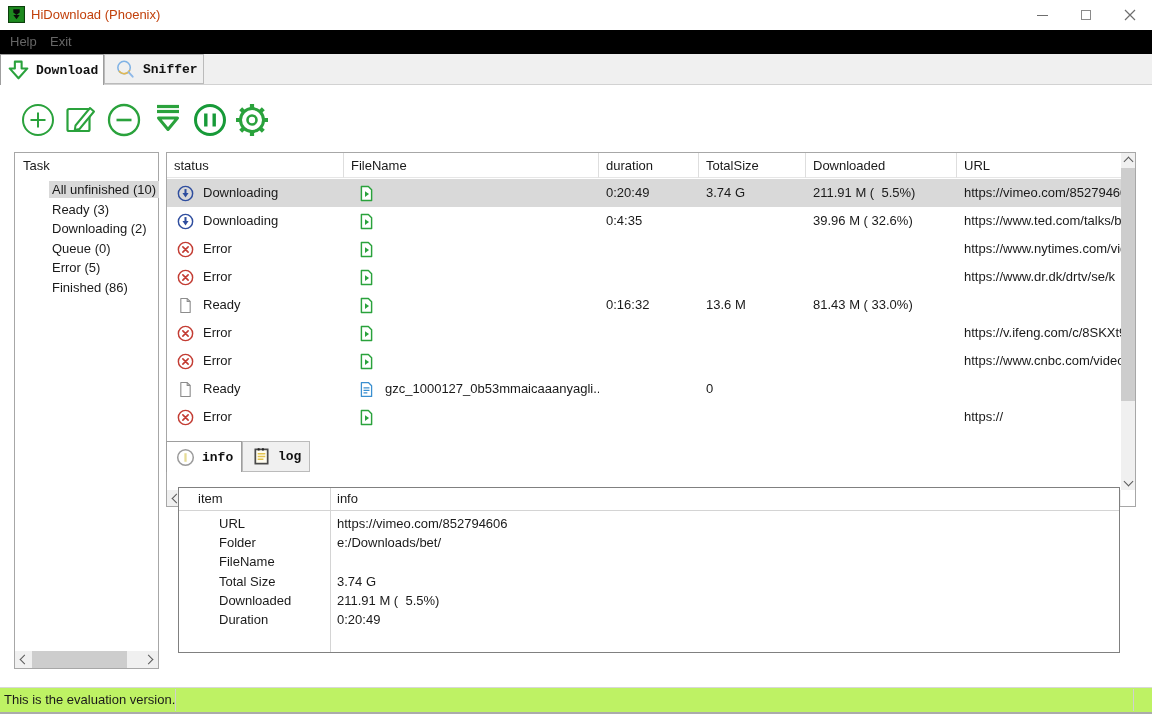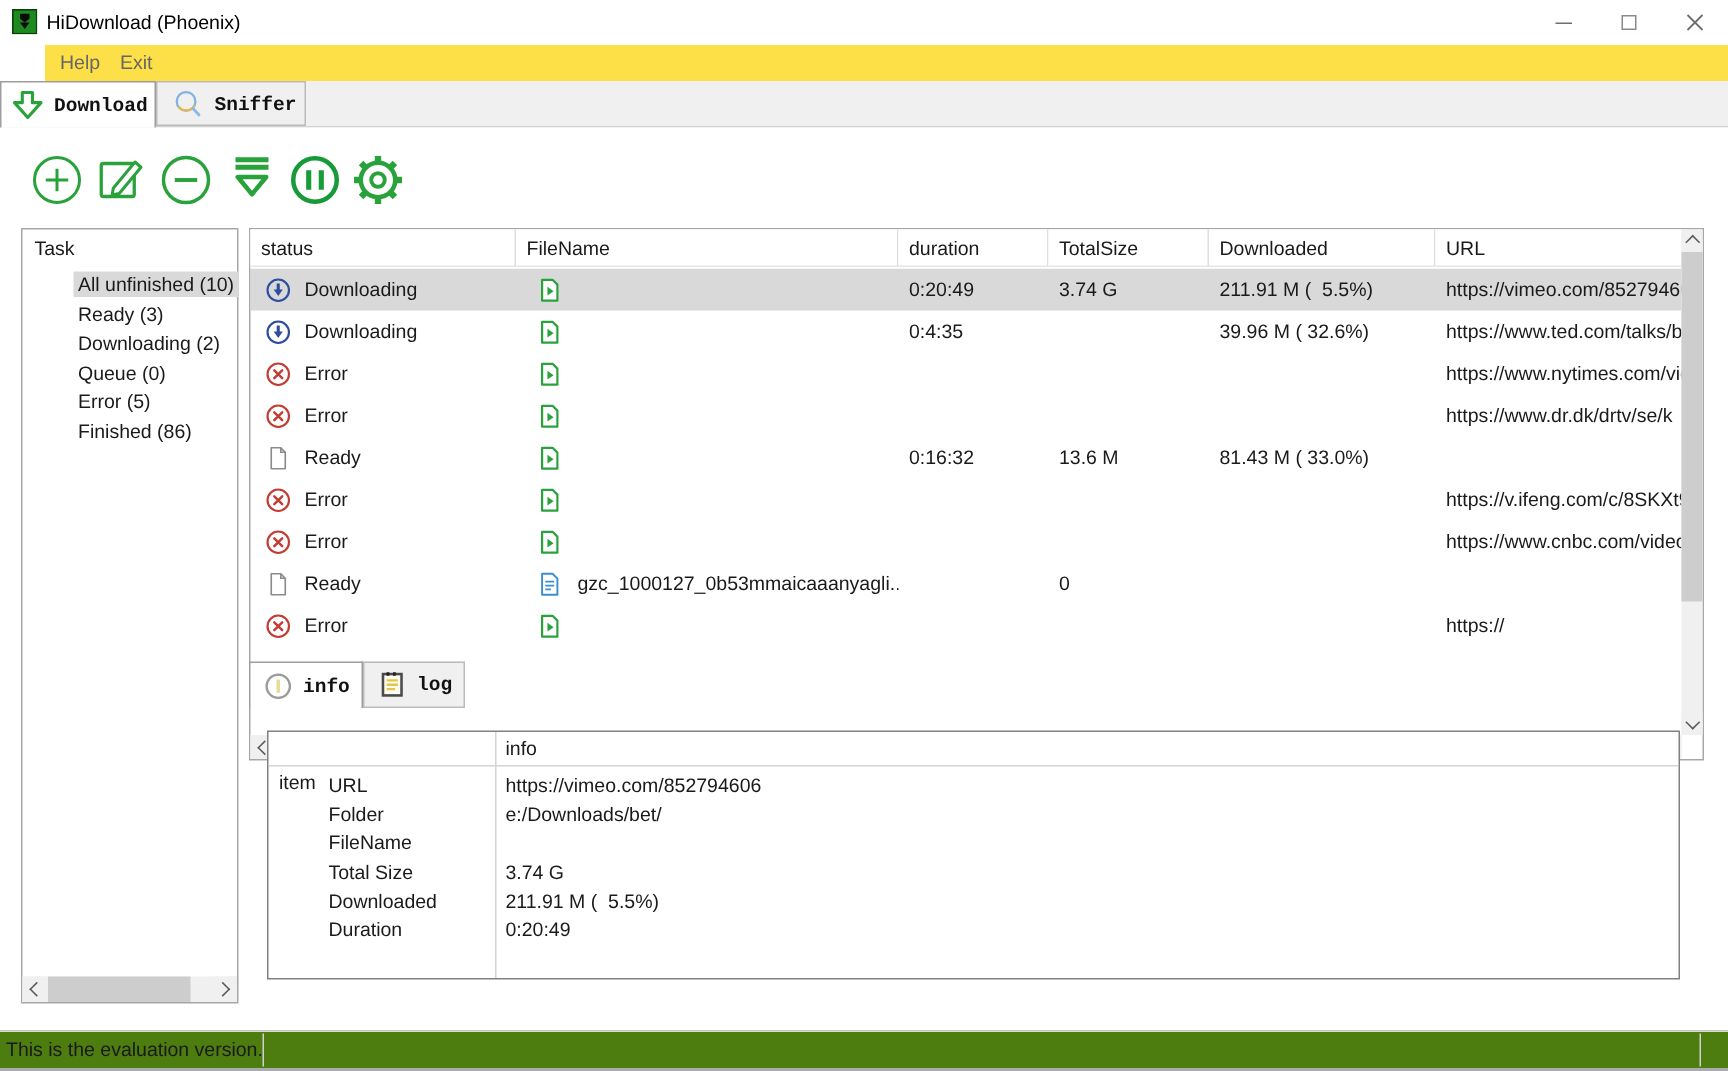--- a/index.html
+++ b/index.html
@@ -2,28 +2,28 @@
 <html><head>
 <meta charset="utf-8">
 <style>
   html,body{margin:0;padding:0;background:#fff;}
   #app{position:relative;width:1152px;height:714px;background:#fff;overflow:hidden;
        font-family:"Liberation Sans",sans-serif;font-size:13px;color:#1a1a1a;}
 
   
   .titlebar{position:absolute;top:0;left:0;right:0;height:30px;background:#fff;}
   .app-ico{position:absolute;left:8px;top:6px;width:17px;height:17px;}
-  .title-text{position:absolute;left:31px;top:7px;color:#000000;}
+  .title-text{position:absolute;left:31px;top:7px;color:#c2410c;}
   .winbtn{position:absolute;top:0;width:44px;height:30px;display:flex;align-items:center;justify-content:center;}
   .btn-min{right:88px}.btn-max{right:44px}.btn-close{right:0}
   .gly-min{width:11px;height:1px;background:#6e6e6e;}
   .gly-max{width:10px;height:10px;border:1px solid #8a8a8a;box-sizing:border-box;}
 
   
-  .menubar{position:absolute;top:30px;left:0;right:0;height:24px;background:#fde047;margin-left:30px;}
+  .menubar{position:absolute;top:30px;left:0;right:0;height:24px;background:#000000;}
   .menu-item{position:absolute;top:0;height:24px;line-height:24px;color:#666;}
   .mi-help{left:10px}.mi-exit{left:50px}
 
   
   .tabstrip{position:absolute;top:54px;left:0;right:0;height:30px;background:#f0f0f0;border-bottom:1px solid #d2d2d2;}
   .tab{position:absolute;top:0;display:flex;align-items:center;box-sizing:border-box;
        font-family:"Liberation Mono",monospace;font-weight:bold;font-size:13px;color:#111;}
   .tab-download{left:0;width:104px;height:31px;background:#fff;border:1px solid #9e9e9e;border-bottom:none;z-index:2;padding-left:5px;gap:5px;}
   .tab-sniffer{left:104px;width:100px;height:30px;background:#f0f0f0;border:1px solid #bbb;padding-left:9px;gap:6px;}
 
@@ -81,29 +81,29 @@
   
   .dtab{position:absolute;display:flex;align-items:center;box-sizing:border-box;
         font-family:"Liberation Mono",monospace;font-weight:bold;font-size:13px;color:#111;cursor:pointer;}
   .dtab-info{left:166px;top:441px;width:76px;height:31px;background:#fff;border:1px solid #9e9e9e;border-bottom:none;z-index:2;padding-left:9px;gap:7px;}
   .dtab-log{left:242px;top:441px;width:68px;height:31px;background:#f0f0f0;border:1px solid #bbb;padding-left:9px;gap:7px;}
 
   
   .infobox{position:absolute;left:178px;top:487px;width:942px;height:166px;border:1px solid #808080;box-sizing:border-box;background:#fff;}
   .ib-divider{position:absolute;left:151px;top:0;bottom:0;width:1px;background:#d4d4d4;}
   .ib-headline{position:absolute;left:0;right:0;top:22px;height:1px;background:#d4d4d4;}
-  .ib-h-item{position:absolute;left:7px;top:0;height:22px;line-height:22px;margin-top:23px;}
+  .ib-h-item{position:absolute;left:19px;top:0;height:22px;line-height:22px;}
   .ib-h-info{position:absolute;left:158px;top:0;height:22px;line-height:22px;}
   .ib-rows{position:absolute;left:0;top:26px;right:0;}
   .ib-row{height:19.2px;line-height:19.2px;position:relative;}
   .ib-item{position:absolute;left:40px;white-space:nowrap;}
   .ib-val{position:absolute;left:158px;white-space:pre;}
 
   
-  .statusbar{position:absolute;left:0;right:0;top:687px;height:25px;background:#4d7c0f;border-top:1px solid #d8d8d8;}
+  .statusbar{position:absolute;left:0;right:0;top:687px;height:25px;background:#bef264;border-top:1px solid #d8d8d8;}
   .sb-text{position:absolute;left:4px;top:4px;}
   .sb-div1{position:absolute;left:175px;top:1px;bottom:2px;width:1px;background:#d0d0d0;}
   .sb-div2{position:absolute;right:18px;top:1px;bottom:2px;width:1px;background:#d0d0d0;}
   .bottom-edge{position:absolute;left:0;right:0;bottom:0;height:2px;background:#ababab;}
 </style>
 </head>
 <body>
 
 <svg width="0" height="0" style="position:absolute">
   <defs>

